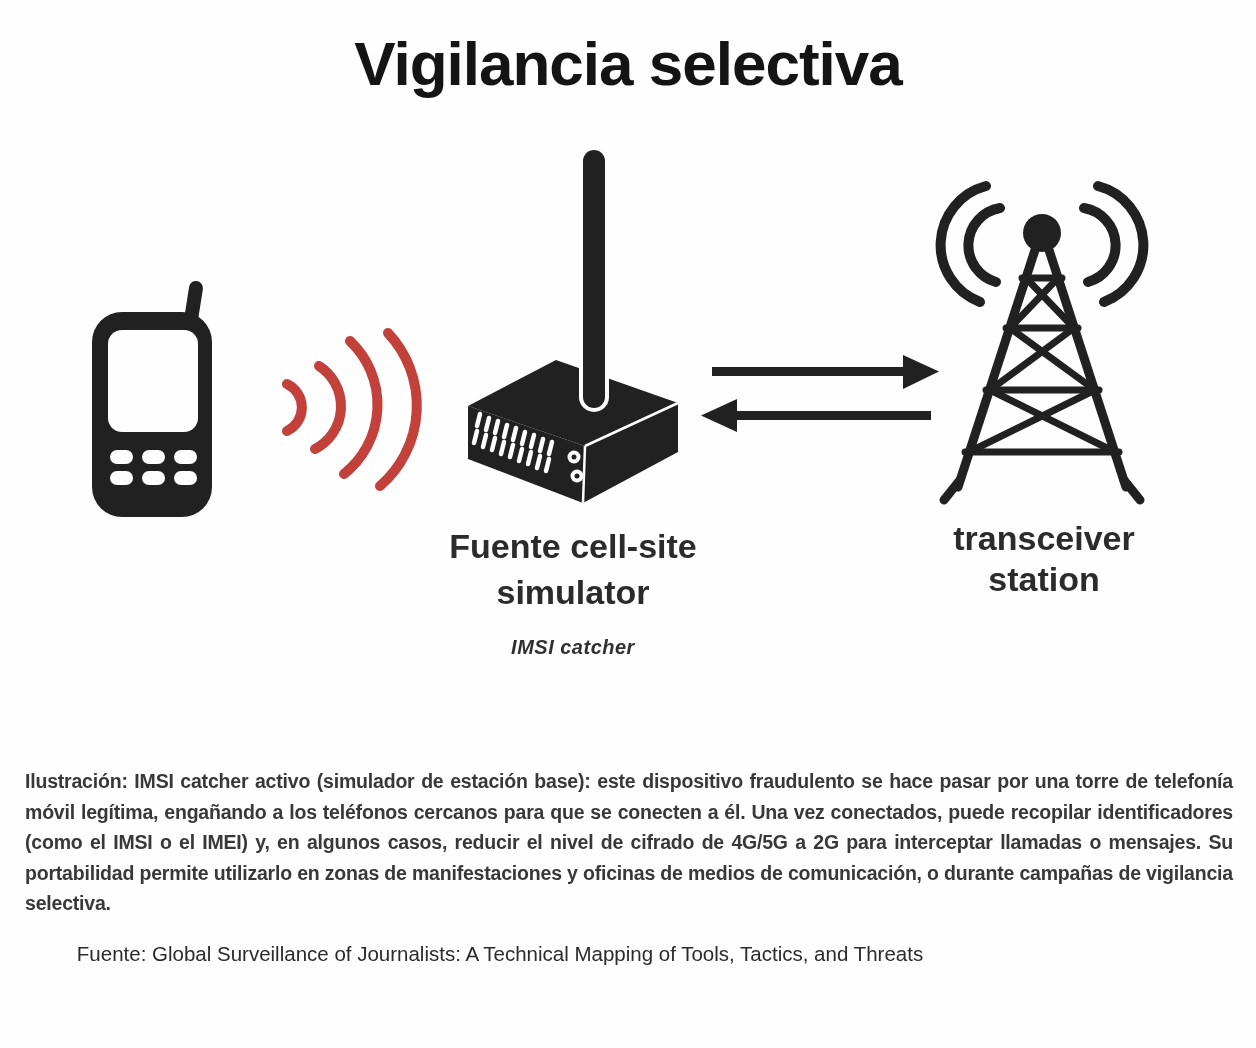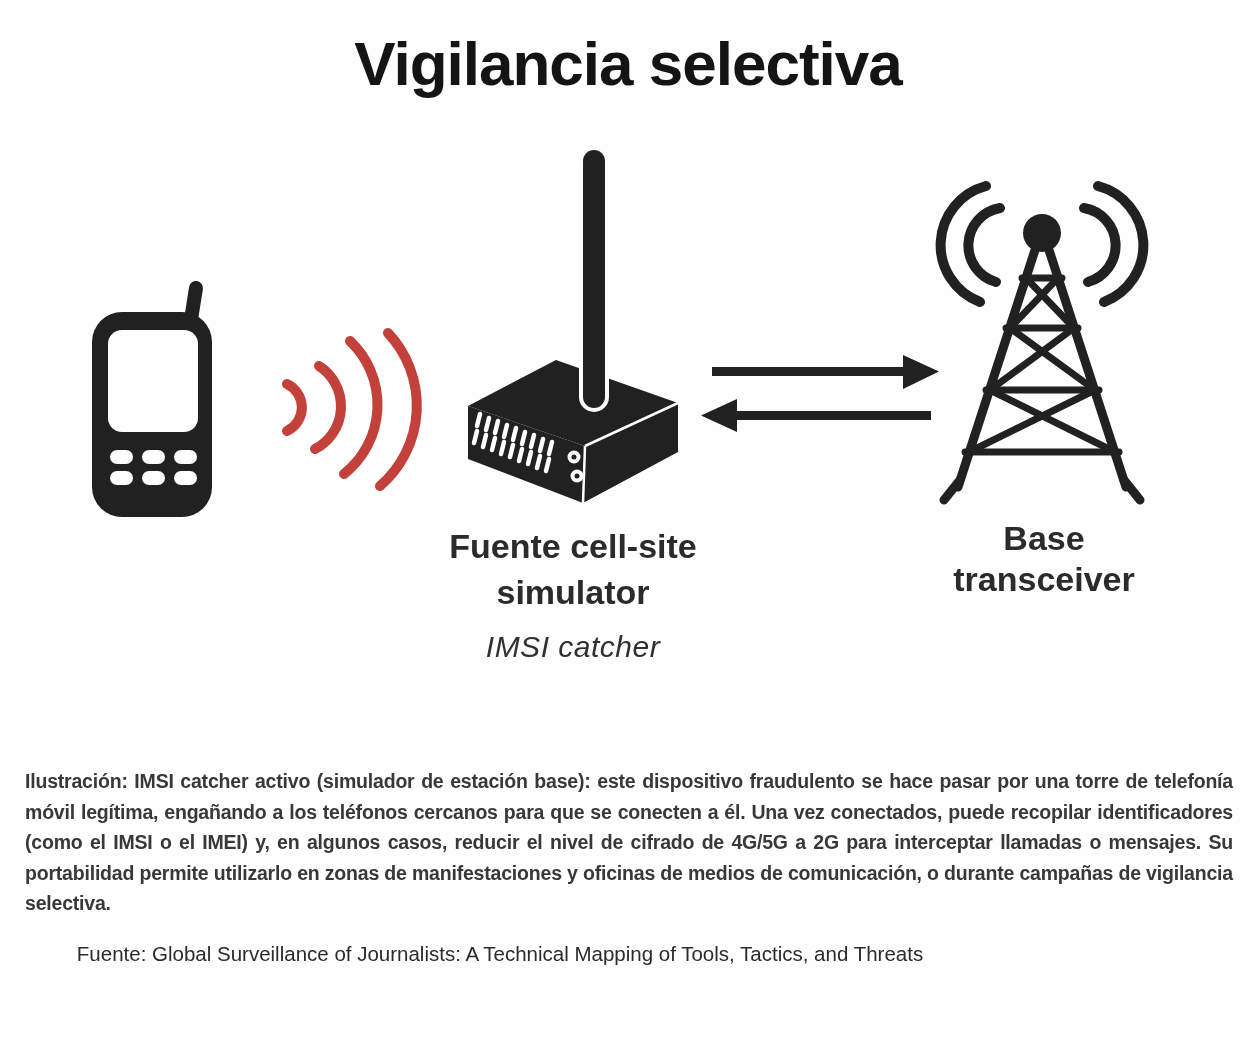--- a/index.html
+++ b/index.html
@@ -20,21 +20,21 @@
   }
   .node-label{
     text-align:center;
     font-weight:bold;
     color:#2b2b2b;
   }
   #mobile-label{top:553px;left:70px;width:172px;font-size:37px;}
   #simulator-label{top:523px;left:423px;width:300px;font-size:34px;line-height:46px;}
   #simulator-sublabel{
     margin-top:9px;
-    font-size:30px;font-weight:normal;font-style:italic;color:#303030;
+    font-size:20px;font-weight:bold;font-style:italic;color:#303030;
     letter-spacing:0.5px;
   }
   #tower-label{top:518px;left:929px;width:230px;font-size:34px;line-height:41px;}
   #caption{
     top:766px;left:25px;width:1208px;
     font-size:19.5px;line-height:30.5px;
     letter-spacing:-0.2px;
     text-align:justify;
     color:#383838;
     font-weight:bold;
@@ -160,21 +160,21 @@
   </svg>
 
 
   <div id="simulator-label" class="abs node-label">
     <div>Fuente cell-site</div>
     <div>simulator</div>
     <div id="simulator-sublabel">IMSI catcher</div>
   </div>
 
   <div id="tower-label" class="abs node-label">
-    <div>Base</div>
     <div>transceiver</div>
+    <div>station</div>
   </div>
 
   <div id="caption" class="abs">Ilustración: IMSI catcher activo (simulador de estación base): este dispositivo fraudulento se hace pasar por una torre de telefonía móvil legítima, engañando a los teléfonos cercanos para que se conecten a él. Una vez conectados, puede recopilar identificadores (como el IMSI o el IMEI) y, en algunos casos, reducir el nivel de cifrado de 4G/5G a 2G para interceptar llamadas o mensajes. Su portabilidad permite utilizarlo en zonas de manifestaciones y oficinas de medios de comunicación, o durante campañas de vigilancia selectiva.</div>
 
   <div id="source" class="abs">Fuente: Global Surveillance of Journalists: A Technical Mapping of Tools, Tactics, and Threats</div>
 
 </div>
 
 </body></html>

